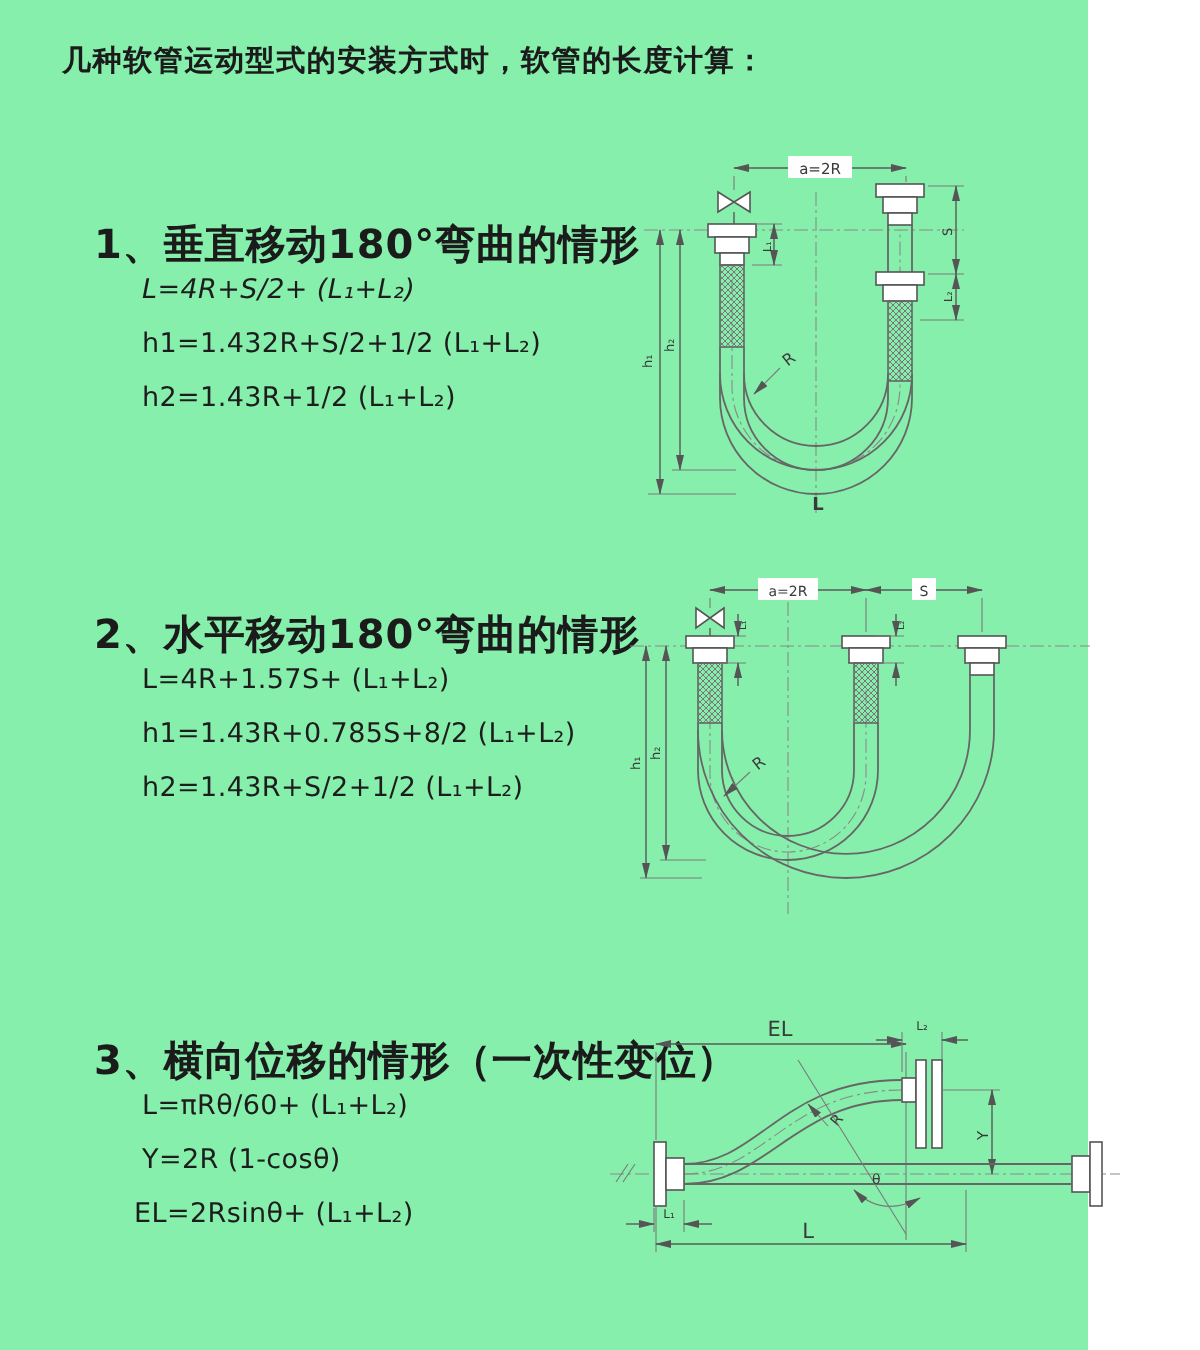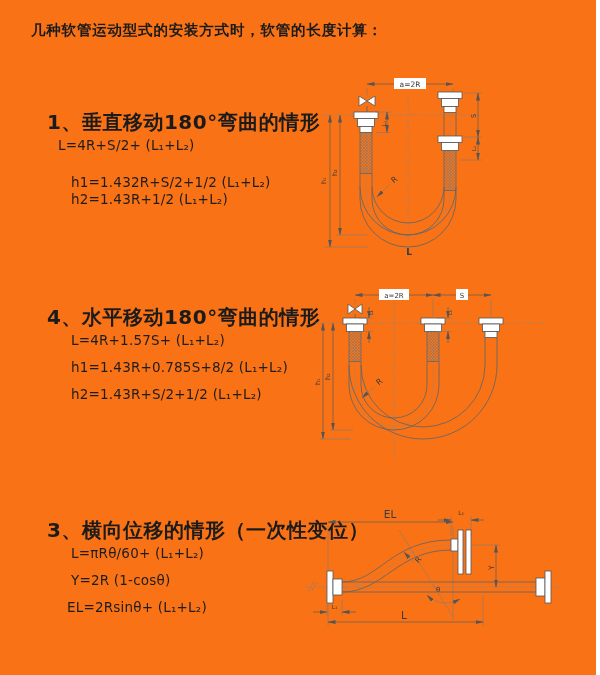--- a/index.html
+++ b/index.html
@@ -1,18 +1,18 @@
 <!DOCTYPE html>
 <html><head>
 <meta charset="utf-8">
 <style>
   html,body{margin:0;padding:0;}
   body{width:600px;height:675px;background:#ffffff;overflow:hidden;
        font-family:"DejaVu Sans","Liberation Sans",sans-serif;}
-  .page{position:relative;width:596px;height:675px;background:#f97316;text-align:center;}
+  .page{position:relative;width:544px;height:675px;background:#86efac;text-align:center;}
   .abs{position:absolute;}
   .title{font-size:14.5px;font-weight:600;color:#1b1b1b;letter-spacing:0.8px;white-space:nowrap;}
   .heading{font-size:20px;font-weight:600;color:#1b1b1b;letter-spacing:0.5px;white-space:nowrap;}
   .formula{font-size:13.5px;color:#1d1d1d;white-space:nowrap;letter-spacing:0.2px;}
   svg{position:absolute;overflow:visible;}
   svg text{fill:#3a3a3a;font-family:"DejaVu Sans",sans-serif;}
   .dim{stroke:#5a5a5a;stroke-width:0.7;fill:none;}
   .thin{stroke:#7a7a7a;stroke-width:0.55;fill:none;}
   .cl{stroke:#8a8a8a;stroke-width:0.55;fill:none;stroke-dasharray:7 2 1.5 2;}
   .hose{stroke:#666;stroke-width:0.9;fill:none;}
@@ -22,27 +22,27 @@
 </style>
 </head>
 <body>
 
 <div class="page">
 
   <div class="abs title" style="left:31px;top:21px;">几种软管运动型式的安装方式时，软管的长度计算：</div>
 
   <div>
     <div class="abs heading" style="left:47px;top:109px;">1、垂直移动180°弯曲的情形</div>
-    <div class="abs formula" style="left:58px;top:137px;">L=4R+S/2+ (L₁+L₂)</div>
-    <div class="abs formula" style="left:71px;top:164px;margin-top:10px;">h1=1.432R+S/2+1/2 (L₁+L₂)</div>
+    <div class="abs formula" style="left:71px;top:137px;font-style:italic;">L=4R+S/2+ (L₁+L₂)</div>
+    <div class="abs formula" style="left:71px;top:164px;">h1=1.432R+S/2+1/2 (L₁+L₂)</div>
     <div class="abs formula" style="left:71px;top:191px;">h2=1.43R+1/2 (L₁+L₂)</div>
   </div>
 
   <div>
-    <div class="abs heading" style="left:47px;top:304px;">4、水平移动180°弯曲的情形</div>
+    <div class="abs heading" style="left:47px;top:304px;">2、水平移动180°弯曲的情形</div>
     <div class="abs formula" style="left:71px;top:332px;">L=4R+1.57S+ (L₁+L₂)</div>
     <div class="abs formula" style="left:71px;top:359px;">h1=1.43R+0.785S+8/2 (L₁+L₂)</div>
     <div class="abs formula" style="left:71px;top:386px;">h2=1.43R+S/2+1/2 (L₁+L₂)</div>
   </div>
 
   <div>
     <div class="abs heading" style="left:47px;top:517px;">3、横向位移的情形（一次性变位）</div>
     <div class="abs formula" style="left:71px;top:545px;">L=πRθ/60+ (L₁+L₂)</div>
     <div class="abs formula" style="left:71px;top:572px;">Y=2R (1-cosθ)</div>
     <div class="abs formula" style="left:67px;top:599px;">EL=2Rsinθ+ (L₁+L₂)</div>

